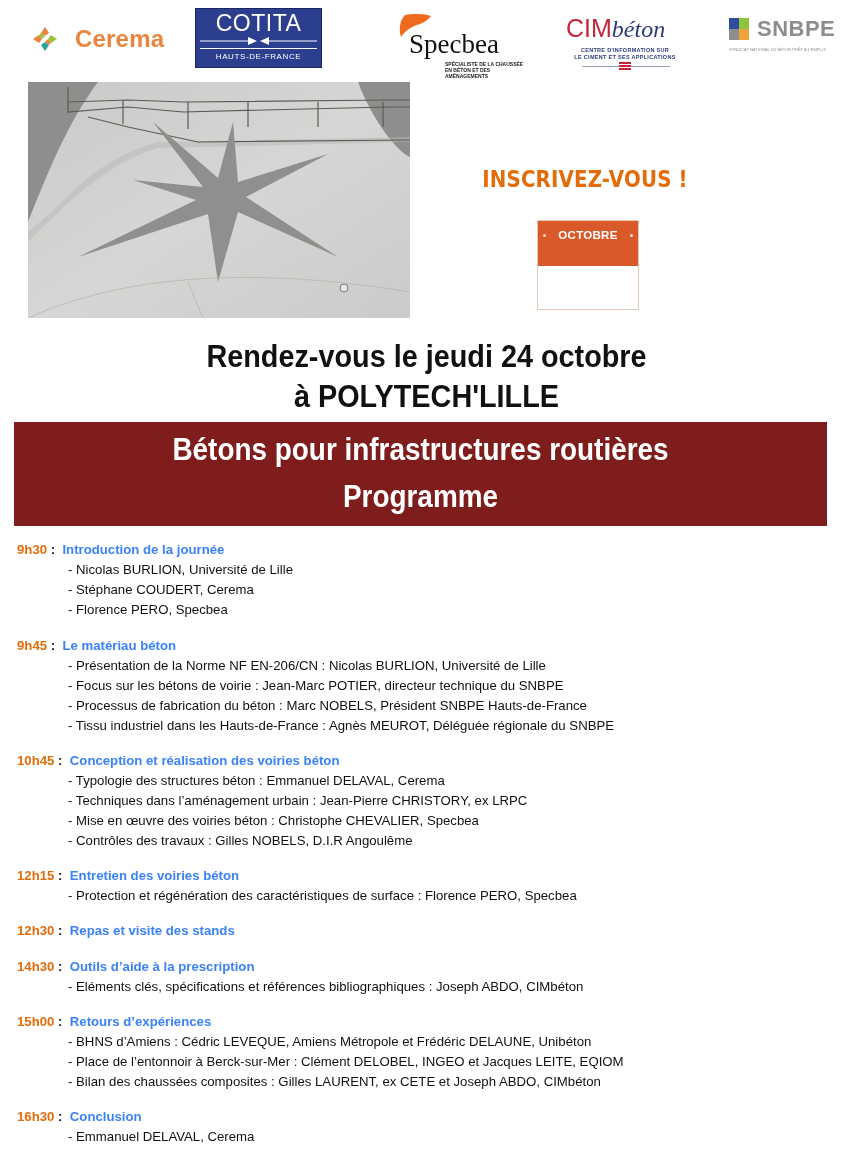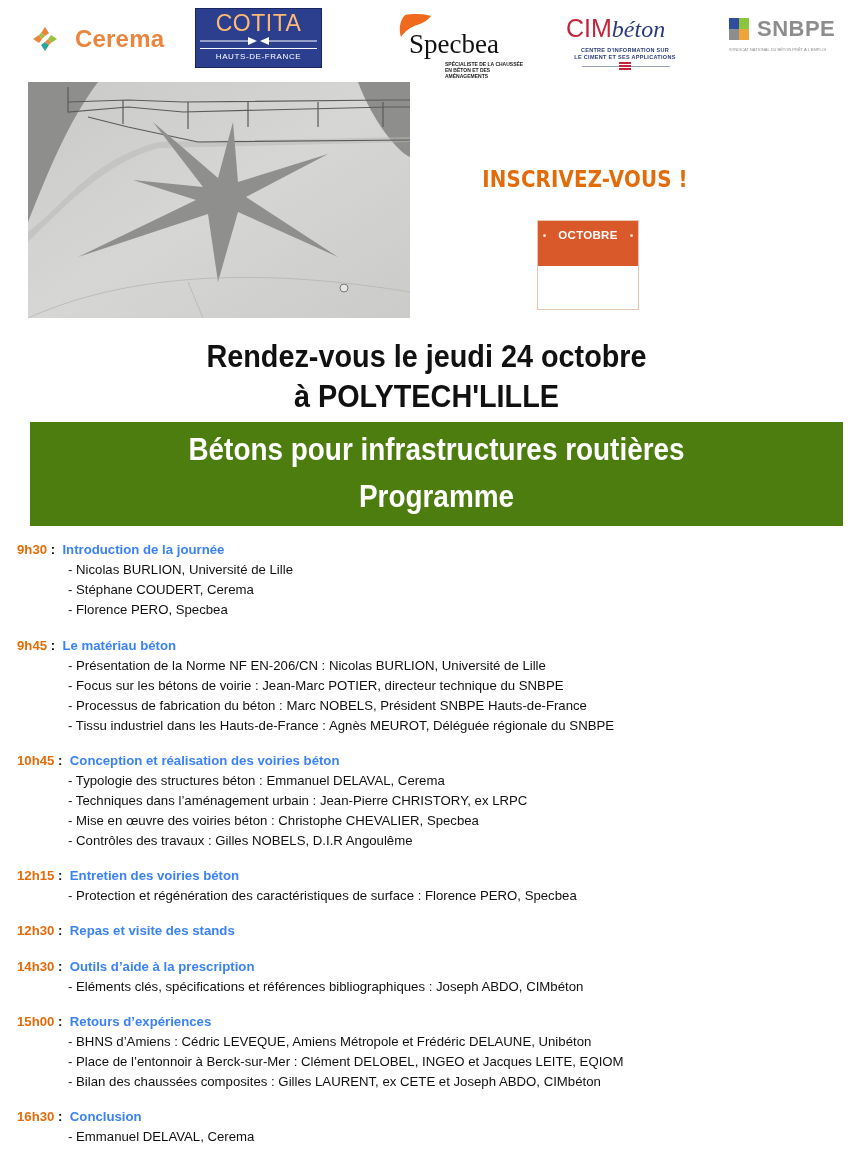--- a/index.html
+++ b/index.html
@@ -6,21 +6,21 @@
   body { width:853px; height:1162px; position:relative; overflow:hidden;
          font-family:"Liberation Sans", "DejaVu Sans", sans-serif; color:#111; }
 
   
   .logos { position:absolute; left:0; top:0; width:853px; height:75px; }
   .logo { position:absolute; }
   .cerema { left:32px; top:24px; height:30px; display:flex; align-items:center; gap:17px; }
   .cerema .txt { color:#e9853c; font-size:24px; font-weight:bold; letter-spacing:0.2px; }
   .cotita { left:195px; top:8px; width:125px; height:58px; background:#2c3f8f; border:1px solid #1a2660; }
   .cotita .top { position:absolute; left:4px; top:3px; right:4px; height:22px; background:#2c3f8f;
-                 color:#fdba74; font-size:23px; text-align:center; line-height:22px; font-weight:normal; letter-spacing:0.5px;}
+                 color:#ffffff; font-size:23px; text-align:center; line-height:22px; font-weight:normal; letter-spacing:0.5px;}
   .cotita .arrows { position:absolute; left:4px; right:4px; top:27px; height:10px; }
   .cotita .bot { position:absolute; left:4px; right:4px; bottom:3px; height:15px; border-top:1px solid #fff;
                  color:#fff; font-size:8px; text-align:center; line-height:15px; letter-spacing:0.6px; }
   .specbea { left:397px; top:13px; width:135px; height:58px; }
   .specbea .name { position:absolute; left:12px; top:16px; font-family:"Liberation Serif", serif; font-size:27px; color:#111; }
   .specbea .sub { position:absolute; left:48px; top:48px; font-size:5px; font-weight:bold; line-height:6px; color:#222; }
   .cim { left:562px; top:12px; width:125px; height:62px; }
   .cim .name { position:absolute; left:4px; top:2px; font-size:25px; color:#c5253b; }
   .cim .name span { font-family:"Liberation Serif", serif; font-style:italic; color:#2b3a7a; font-size:24px; }
   .cim .sub { position:absolute; left:4px; top:35px; width:118px; font-size:5.5px; font-weight:bold; color:#2b3a7a;
@@ -45,21 +45,21 @@
   .cal .head { height:45px; background:#d9592b; color:#fff; font-size:11.5px; font-weight:bold;
                text-align:center; line-height:29px; letter-spacing:0.3px; position:relative; }
   .cal .head .dot { position:absolute; top:13px; width:3px; height:3px; background:#f7d6c5; border-radius:50%; }
   .cal .day { text-align:center; font-size:39px; font-weight:bold; line-height:58px; color:#111; }
 
   
   .rdv { position:absolute; left:0; top:336px; width:853px; text-align:center; font-weight:bold;
          font-size:32px; line-height:40px; color:#111; }
   .rdv div { transform:scaleX(0.9); }
 
-  .band { position:absolute; left:30px; top:422px; width:813px; height:104px; background:#4d7c0f;
+  .band { position:absolute; left:14px; top:422px; width:813px; height:104px; background:#7f1d1d;
           color:#fff; text-align:center; font-weight:bold; }
   .band .t1 { font-size:31px; line-height:48px; margin-top:4px; transform:scaleX(0.9); }
   .band .t2 { font-size:31px; line-height:46px; transform:scaleX(0.9); }
 
   
   .prog { position:absolute; left:0; top:540px; width:853px; font-size:13.2px; line-height:20px; }
   .sess { position:absolute; left:17px; }
   .sess .hdr { white-space:nowrap; font-weight:bold; }
   .sess .time { color:#e36c0a; font-weight:bold; }
   .sess .colon { color:#111; font-weight:bold; }

